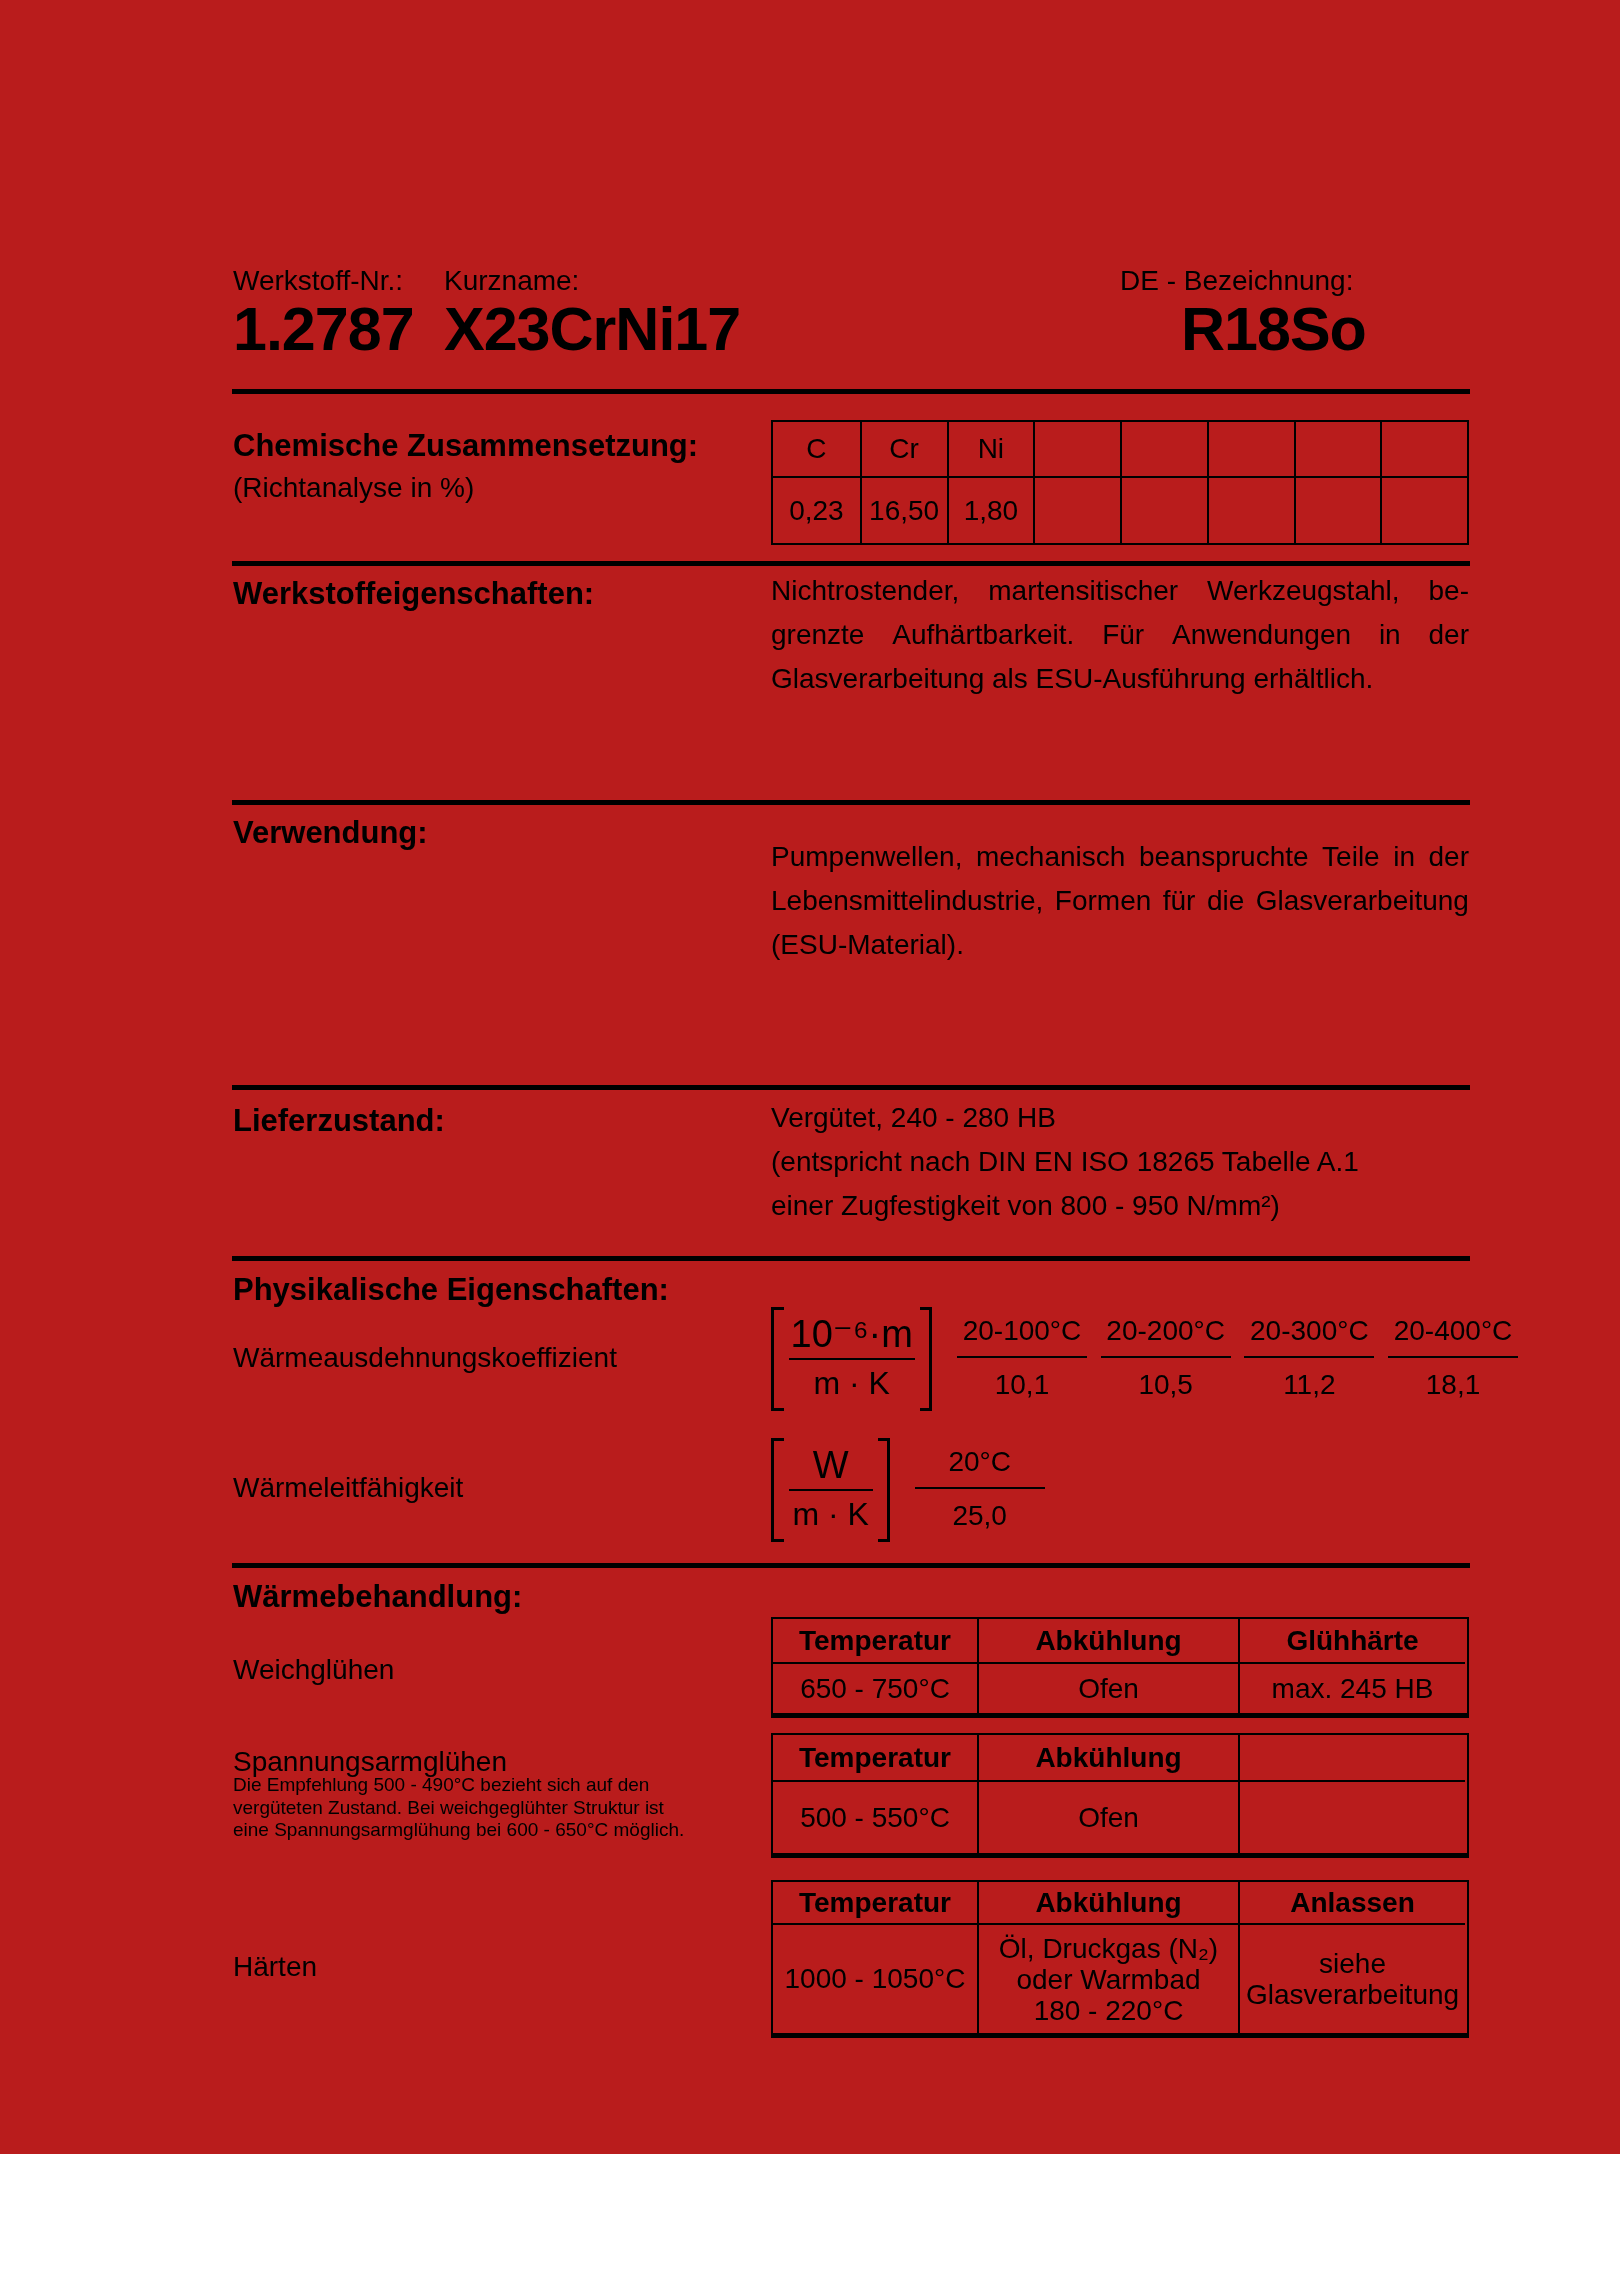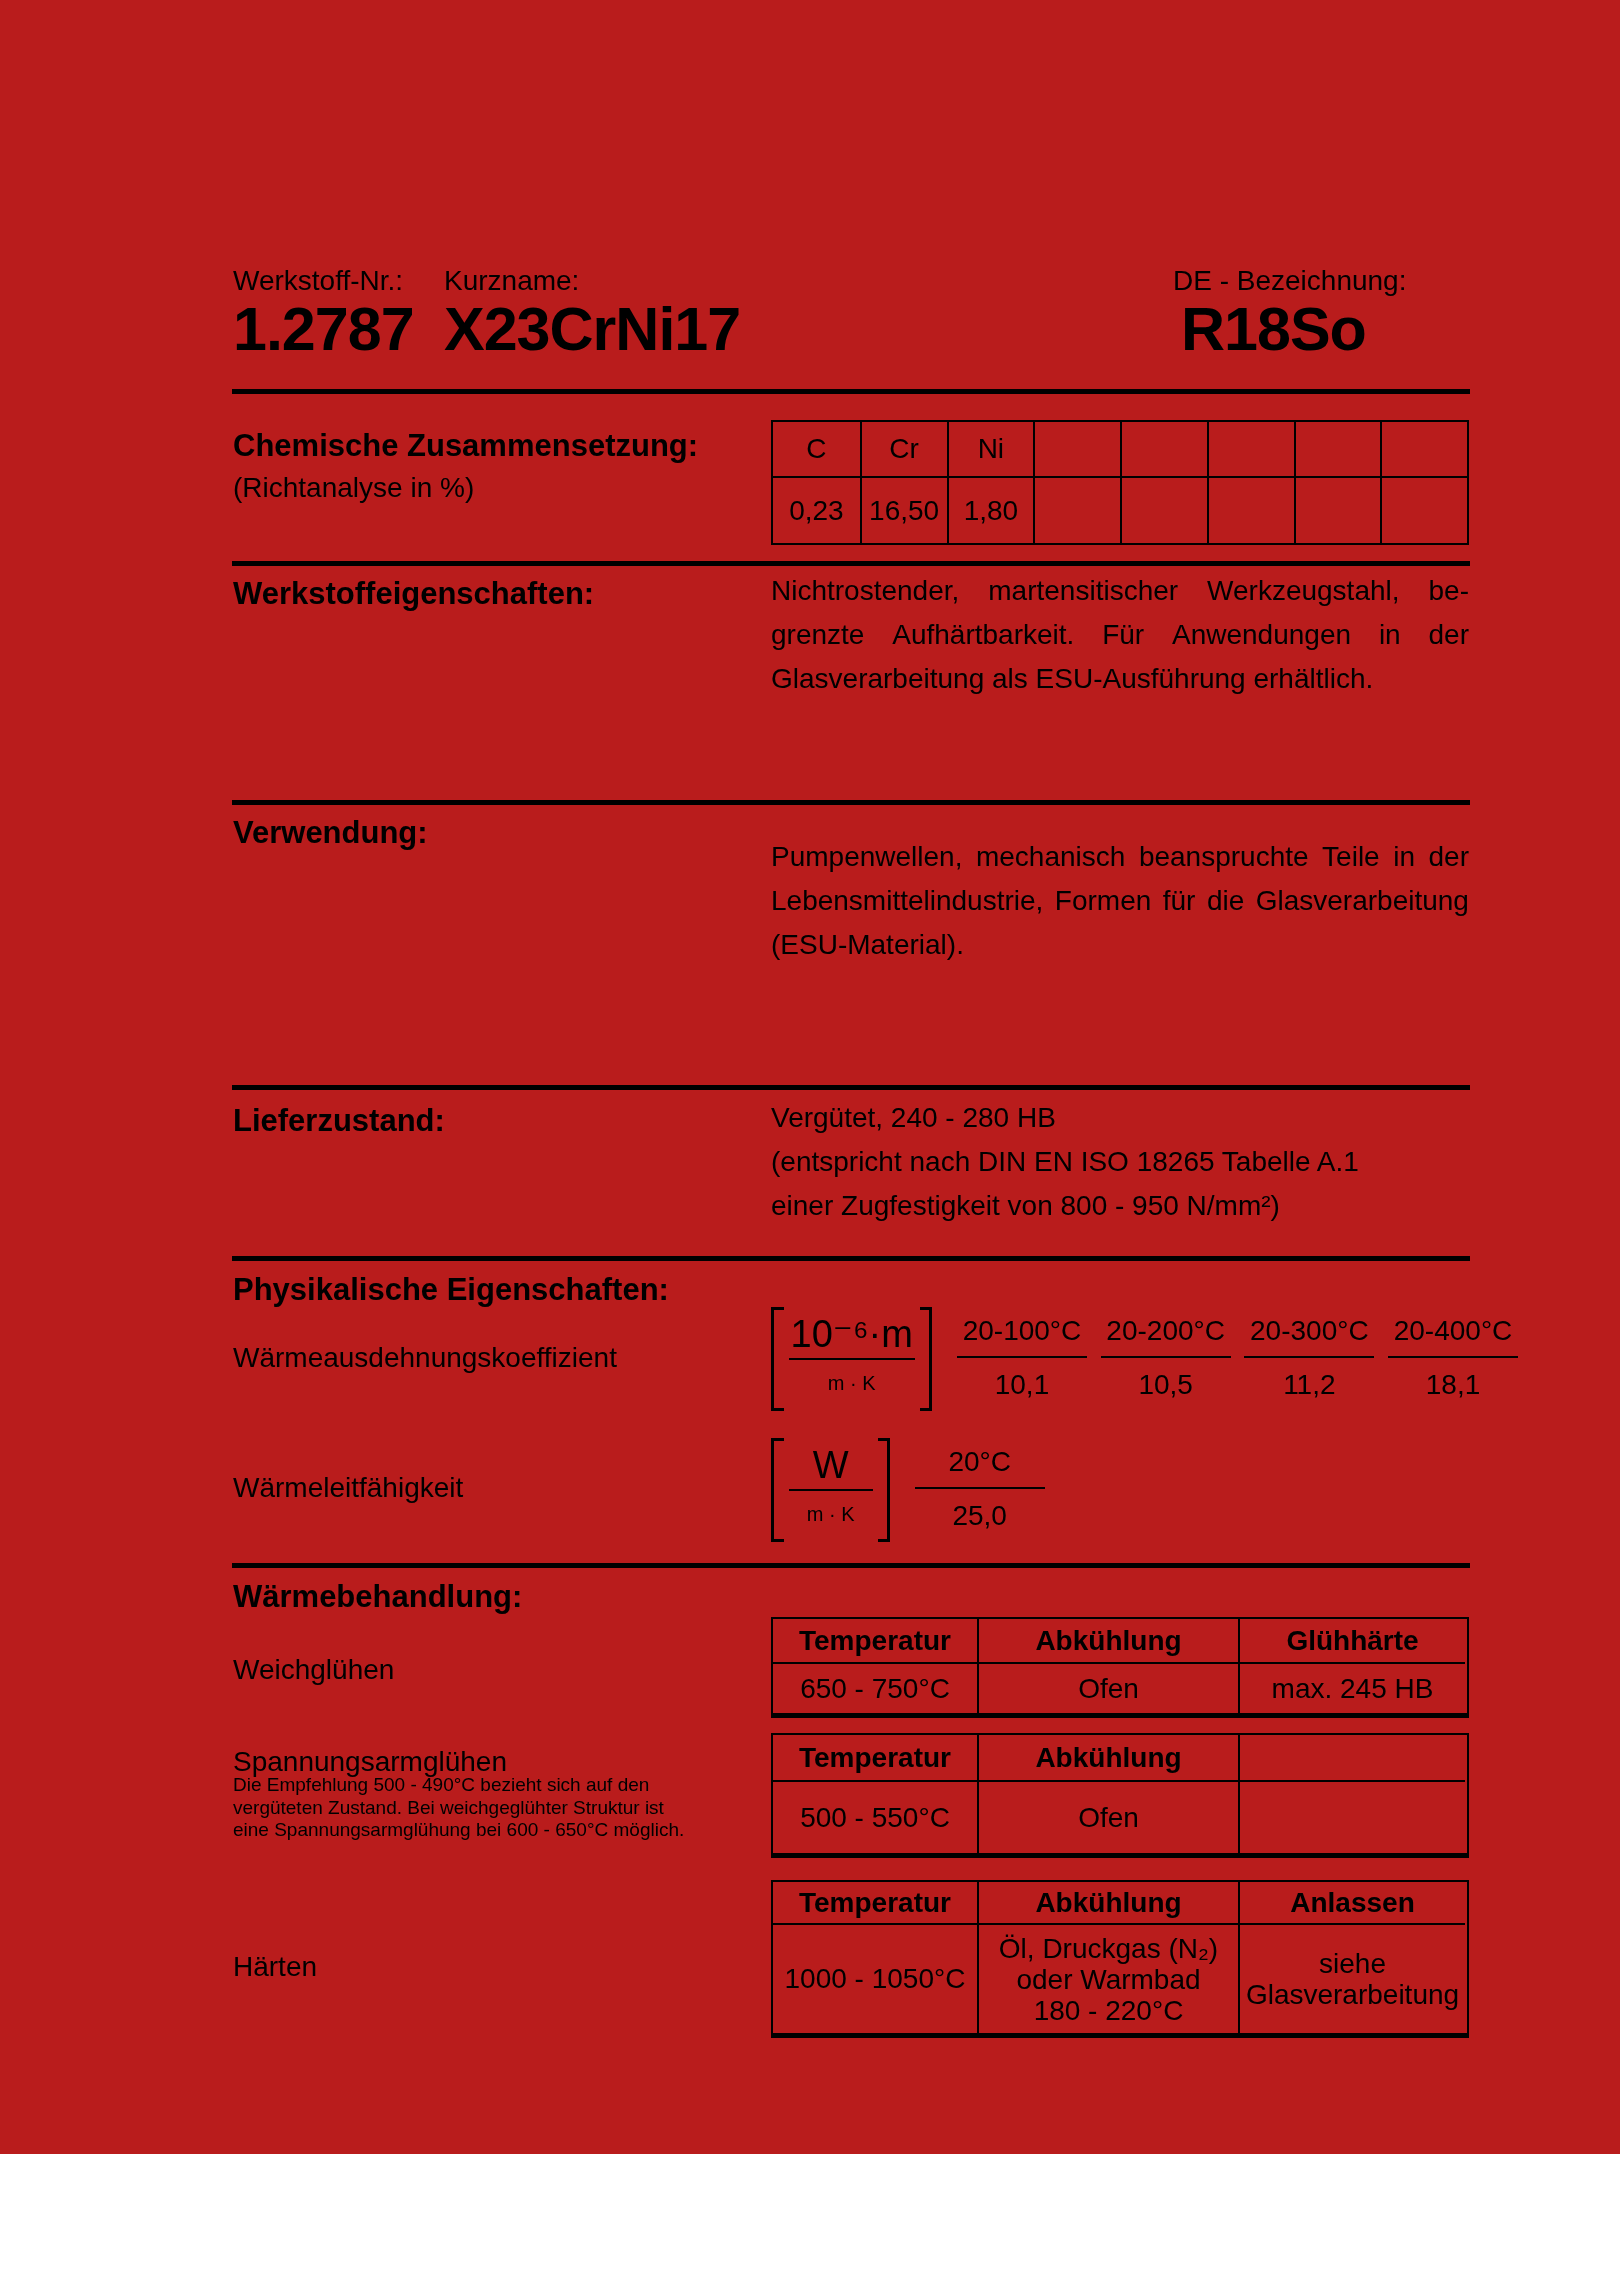--- a/index.html
+++ b/index.html
@@ -60,36 +60,36 @@
   .bracket::before {
     content:""; position:absolute; left:0; top:0; bottom:0; width:12.7px;
     border:3.9px solid #000; border-right:none; box-sizing:border-box;
   }
   .bracket::after {
     content:""; position:absolute; right:0; top:0; bottom:0; width:12.7px;
     border:3.9px solid #000; border-left:none; box-sizing:border-box;
   }
   .frac-num { height:47px; min-width:80px; display:flex; align-items:center; justify-content:center;
               border-bottom:2.9px solid #000; font-size:38px; padding:0 2px; }
-  .frac-den { height:47px; display:flex; align-items:center; justify-content:center; font-size:20px; }
+  .frac-den { height:47px; display:flex; align-items:center; justify-content:center; font-size:32px; }
   .pcols { display:flex; margin-left:24.5px; }
   .pcol { width:130px; margin-right:13.7px; text-align:center; }
   .pcol-t { height:51px; box-sizing:border-box; display:flex; align-items:flex-end; justify-content:center;
             padding-bottom:8.8px; border-bottom:2.9px solid #000; font-size:28px; }
   .pcol-v { height:51px; box-sizing:border-box; display:flex; align-items:flex-start; justify-content:center;
             padding-top:10.8px; font-size:28px; }
 </style>
 </head>
 <body>
 
 <div class="page">
 
   <div class="hf-label" style="left:233px;">Werkstoff-Nr.:</div>
   <div class="hf-label" style="left:444px;">Kurzname:</div>
-  <div class="hf-label" style="left:1173px;">DE - Bezeichnung:</div>
+  <div class="hf-label" style="left:1120px;">DE - Bezeichnung:</div>
   <div class="hf-value" style="left:233px;">1.2787</div>
   <div class="hf-value" style="left:444px;">X23CrNi17</div>
   <div class="hf-value" style="left:1181px;">R18So</div>
 
   <div class="rule" style="top:389px;"></div>
 
   <div class="h1" style="left:233px; top:428px;">Chemische Zusammensetzung:</div>
   <div class="lbl" style="left:233px; top:471px;">(Richtanalyse in %)</div>
 
   <div class="chem-table">

